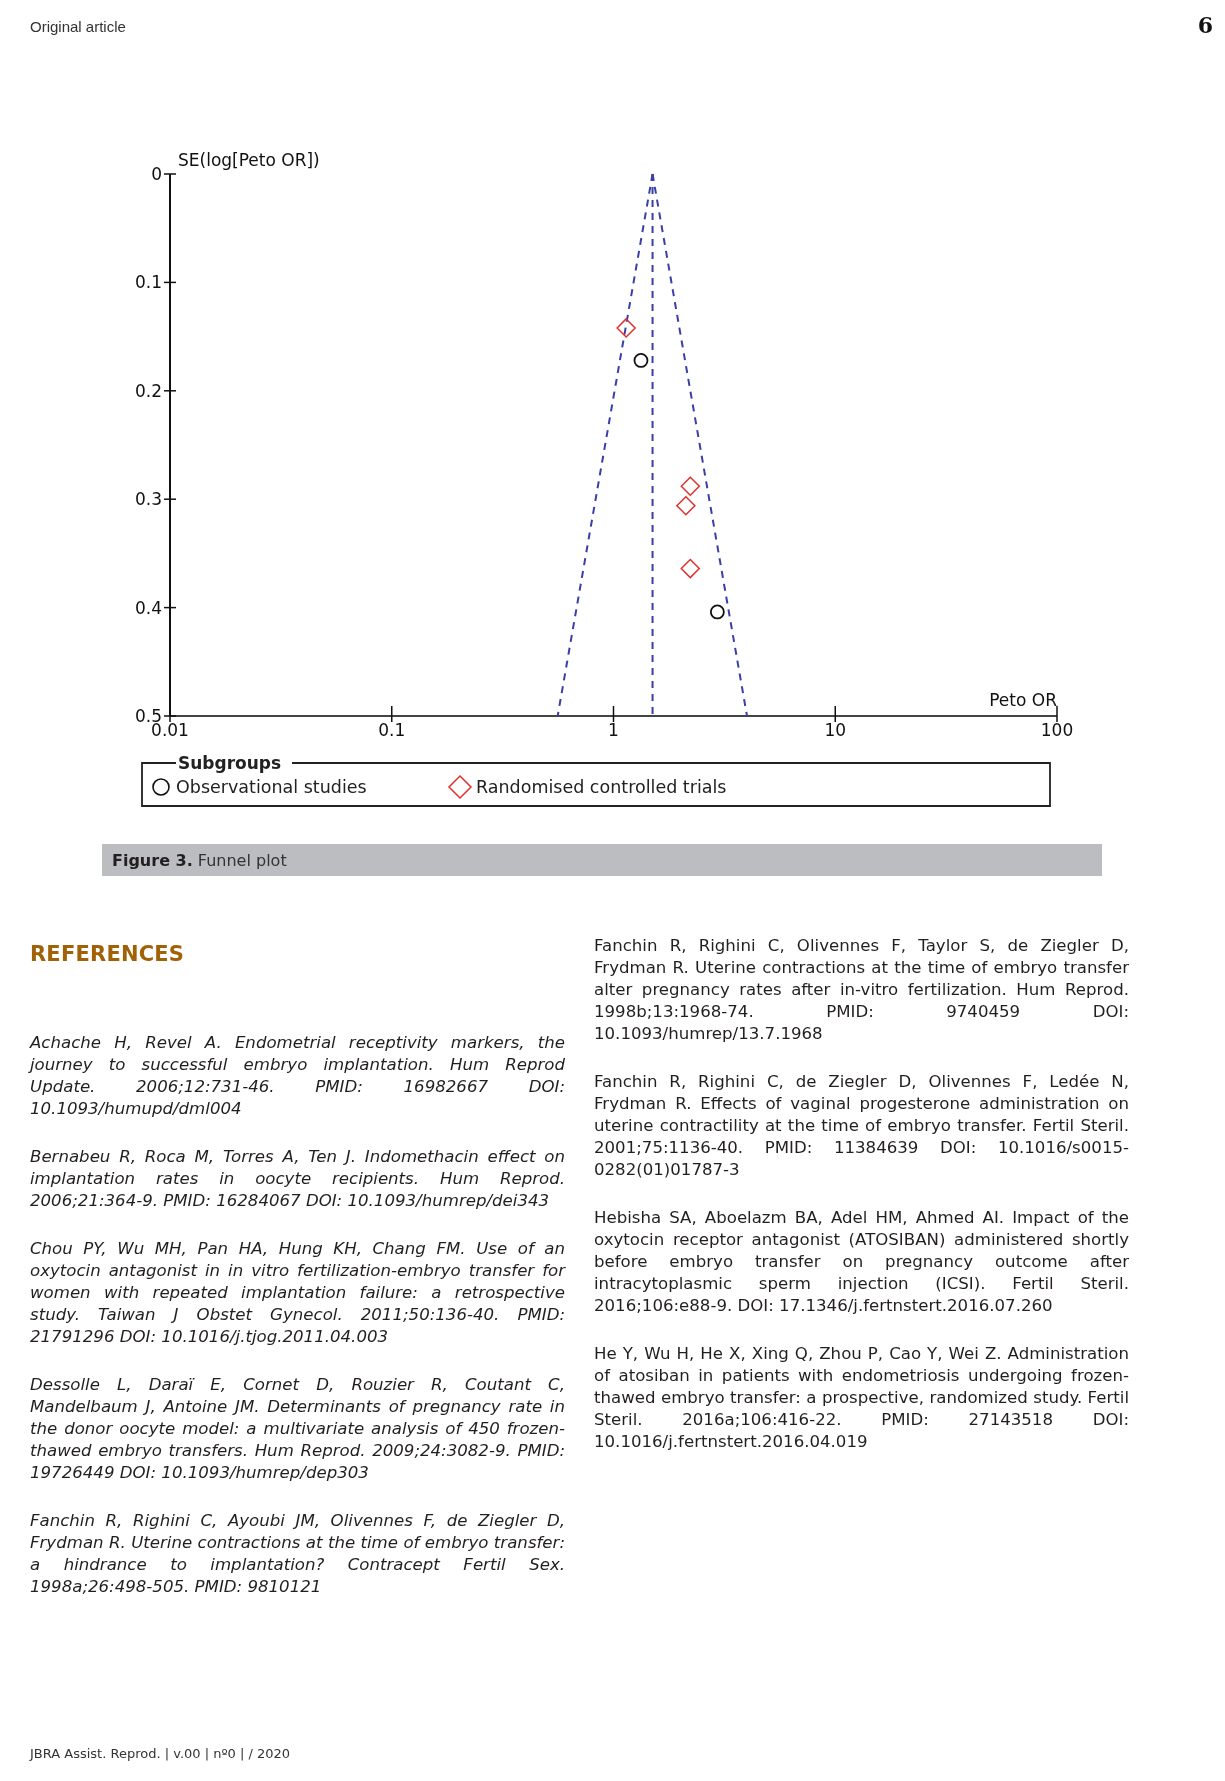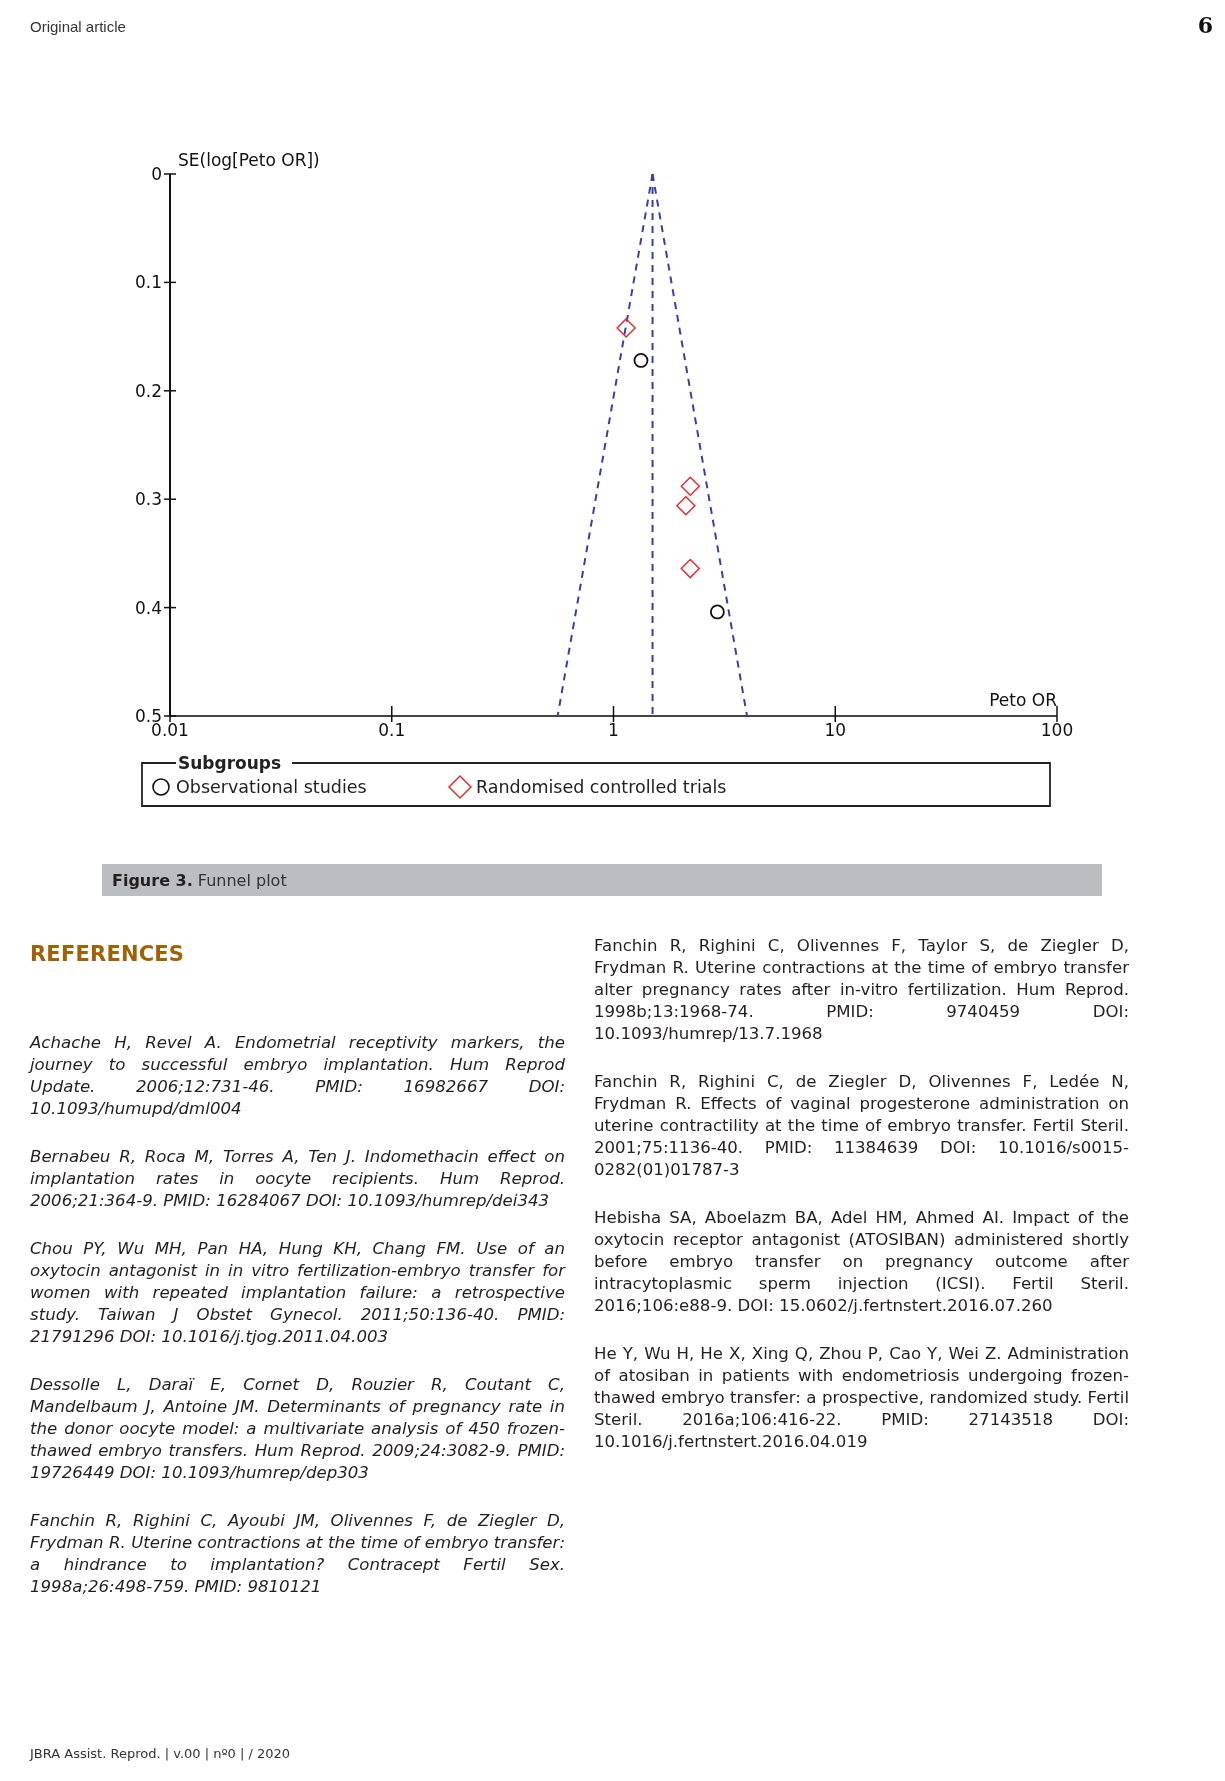--- a/index.html
+++ b/index.html
@@ -1,20 +1,20 @@
 <!DOCTYPE html>
 <html><head>
 <meta charset="utf-8">
 <style>
   html, body { margin:0; padding:0; background:#fff; }
   body { width:1225px; height:1781px; position:relative; overflow:hidden; color:#231f20; font-family:"DejaVu Sans", sans-serif; }
   .running-head { position:absolute; left:30px; top:18px; font-size:15px; color:#333; font-family:Liberation Sans, sans-serif; }
   .page-num { position:absolute; right:12px; top:12px; font-size:22px; font-weight:bold; font-family:"DejaVu Serif", serif; color:#111; }
   #chart { position:absolute; left:0; top:0; }
-  .caption-bar { position:absolute; left:102px; top:864px; width:1000px; height:32px; background:#bcbdc0; }
+  .caption-bar { position:absolute; left:102px; top:844px; width:1000px; height:32px; background:#bcbdc0; }
   .caption-bar span { position:absolute; left:10px; top:7px; font-size:16px; color:#333; }
   .caption-bar b { font-weight:bold; color:#231f20; }
   .refs-heading { position:absolute; left:30px; top:942px; font-size:21px; font-weight:bold; color:#a16207; letter-spacing:0.2px; }
   .col { position:absolute; width:535px; font-size:16.6px; line-height:22px; text-align:justify; color:#231f20; }
   .col.left { left:30px; top:1032px;font-style:italic; }
   .col.right { left:594px; top:935px; }
   .ref { margin:0 0 26px 0; hyphens:auto; }
   .footer { position:absolute; left:30px; top:1746px; font-size:13px; color:#333; }
 </style>
 </head>
@@ -78,22 +78,22 @@
 <div class="caption-bar">
   <span><b>Figure 3.</b><span style="position:static"> Funnel plot</span></span>
 </div>
 
 <div class="refs-heading">REFERENCES</div>
 <div class="col left" id="refs-left">
     <p class="ref" lang="en">Achache H, Revel A. Endometrial receptivity markers, the journey to successful embryo implantation. Hum Reprod Update. 2006;12:731-46. PMID: 16982667 DOI: 10.1093/humupd/dml004</p>
     <p class="ref" lang="en">Bernabeu R, Roca M, Torres A, Ten J. Indomethacin effect on implantation rates in oocyte recipients. Hum Reprod. 2006;21:364-9. PMID: 16284067 DOI: 10.1093/humrep/dei343</p>
     <p class="ref" lang="en">Chou PY, Wu MH, Pan HA, Hung KH, Chang FM. Use of an oxytocin antagonist in in vitro fertilization-embryo transfer for women with repeated implantation failure: a retrospective study. Taiwan J Obstet Gynecol. 2011;50:136-40. PMID: 21791296 DOI: 10.1016/j.tjog.2011.04.003</p>
     <p class="ref" lang="en">Dessolle L, Daraï E, Cornet D, Rouzier R, Coutant C, Mandelbaum J, Antoine JM. Determinants of pregnancy rate in the donor oocyte model: a multivariate analysis of 450 frozen-thawed embryo transfers. Hum Reprod. 2009;24:3082-9. PMID: 19726449 DOI: 10.1093/humrep/dep303</p>
-    <p class="ref" lang="en">Fanchin R, Righini C, Ayoubi JM, Olivennes F, de Ziegler D, Frydman R. Uterine contractions at the time of embryo transfer: a hindrance to implantation? Contracept Fertil Sex. 1998a;26:498-759. PMID: 9810121</p>
+    <p class="ref" lang="en">Fanchin R, Righini C, Ayoubi JM, Olivennes F, de Ziegler D, Frydman R. Uterine contractions at the time of embryo transfer: a hindrance to implantation? Contracept Fertil Sex. 1998a;26:498-505. PMID: 9810121</p>
   </div>
 <div class="col right" id="refs-right">
     <p class="ref" lang="en">Fanchin R, Righini C, Olivennes F, Taylor S, de Ziegler D, Frydman R. Uterine contractions at the time of embryo transfer alter pregnancy rates after in-vitro fertilization. Hum Reprod. 1998b;13:1968-74. PMID: 9740459 DOI: 10.1093/humrep/13.7.1968</p>
     <p class="ref" lang="en">Fanchin R, Righini C, de Ziegler D, Olivennes F, Ledée N, Frydman R. Effects of vaginal progesterone administration on uterine contractility at the time of embryo transfer. Fertil Steril. 2001;75:1136-40. PMID: 11384639 DOI: 10.1016/s0015-0282(01)01787-3</p>
-    <p class="ref" lang="en">Hebisha SA, Aboelazm BA, Adel HM, Ahmed AI. Impact of the oxytocin receptor antagonist (ATOSIBAN) administered shortly before embryo transfer on pregnancy outcome after intracytoplasmic sperm injection (ICSI). Fertil Steril. 2016;106:e88-9. DOI: 15.0602/j.fertnstert.2016.07.260</p>
+    <p class="ref" lang="en">Hebisha SA, Aboelazm BA, Adel HM, Ahmed AI. Impact of the oxytocin receptor antagonist (ATOSIBAN) administered shortly before embryo transfer on pregnancy outcome after intracytoplasmic sperm injection (ICSI). Fertil Steril. 2016;106:e88-9. DOI: 17.1346/j.fertnstert.2016.07.260</p>
     <p class="ref" lang="en">He Y, Wu H, He X, Xing Q, Zhou P, Cao Y, Wei Z. Administration of atosiban in patients with endometriosis undergoing frozen-thawed embryo transfer: a prospective, randomized study. Fertil Steril. 2016a;106:416-22. PMID: 27143518 DOI: 10.1016/j.fertnstert.2016.04.019</p>
   </div>
 
 <div class="footer">JBRA Assist. Reprod. | v.00 | nº0 | / 2020</div>
 
 </body></html>

